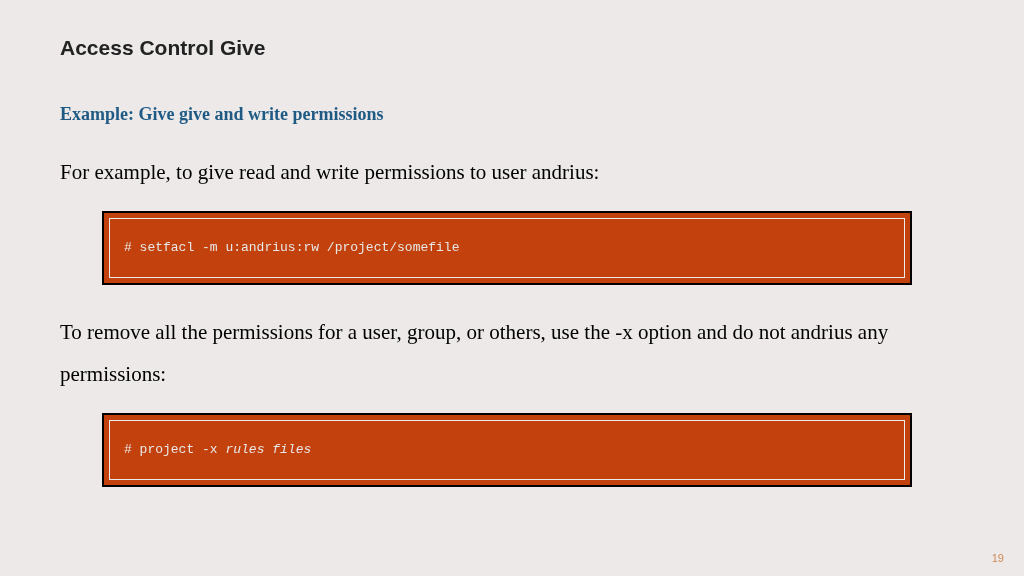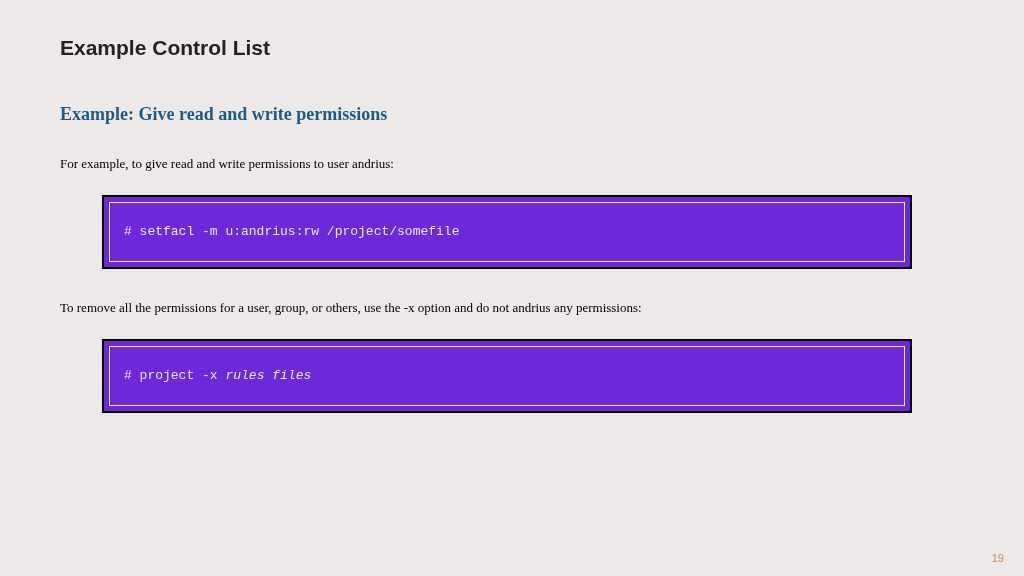--- a/index.html
+++ b/index.html
@@ -20,29 +20,29 @@
   }
   .subtitle {
     font-family: Georgia, 'Times New Roman', serif;
     font-weight: 700;
     font-size: 18px;
     color: #1f5a85;
     margin-bottom: 26px;
   }
   .paragraph {
     font-family: Georgia, 'Times New Roman', serif;
-    font-size: 13px;
+    font-size: 21px;
     color: #000;
     line-height: 2.0;
     margin-bottom: 18px;
   }
   .codeblock {
     margin: 0 0 26px 42px;
     width: 810px;
-    background: #6d28d9;
+    background: #c2410c;
     border: 2px solid #000;
     padding: 5px;
   }
   .codeblock-inner {
     border: 1px solid #ececec;
     padding: 18px 14px 22px 14px;
   }
   .code {
     font-family: Consolas, 'Courier New', monospace;
     font-size: 13px;
@@ -56,23 +56,23 @@
     right: 20px;
     bottom: 12px;
     font-family: Arial, Helvetica, sans-serif;
     font-size: 11px;
     color: #d18a56;
   }
 </style>
 </head>
 <body>
 
-<h1 class="title">Example Control List</h1>
+<h1 class="title">Access Control Give</h1>
 
-<h2 class="subtitle">Example: Give read and write permissions</h2>
+<h2 class="subtitle">Example: Give give and write permissions</h2>
 
 <p class="paragraph">For example, to give read and write permissions to user andrius:</p>
 
 <div class="codeblock">
   <div class="codeblock-inner">
     <span class="code"># setfacl -m u:andrius:rw /project/somefile</span>
   </div>
 </div>
 
 <p class="paragraph">To remove all the permissions for a user, group, or others, use the -x option and do not andrius any permissions:</p>

